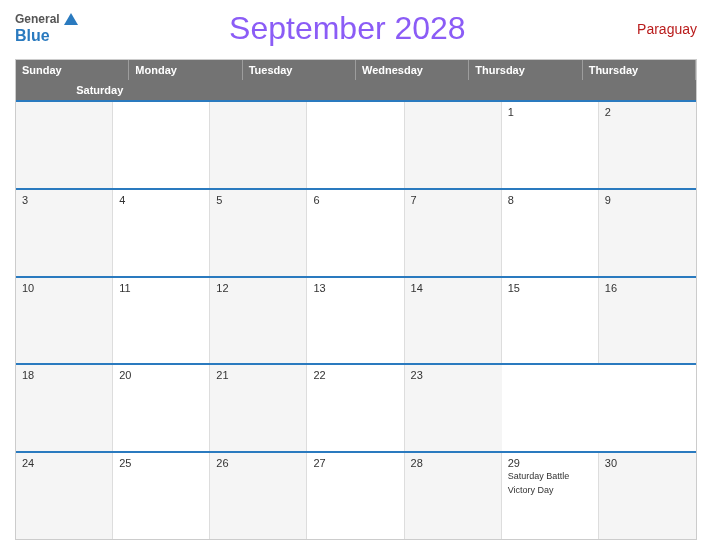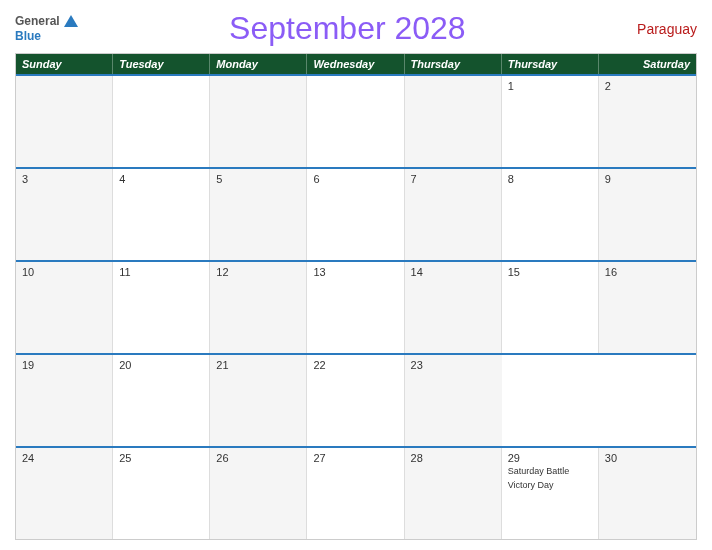--- a/index.html
+++ b/index.html
@@ -17,38 +17,38 @@
       padding: 10px 15px;
       display: flex;
       flex-direction: column;
     }
 
     
     .header {
       display: flex;
       align-items: center;
       justify-content: space-between;
-      margin-bottom: 6px;
+      margin-bottom: 12px;
     }
 
     .logo {
       display: flex;
       flex-direction: column;
       font-size: 11px;
       line-height: 1.2;
     }
     .logo-general {
       color: #555;
       font-weight: bold;
       font-size: 12px;
     }
     .logo-blue {
       color: #2a7abf;
       font-weight: bold;
-      font-size: 12px;
+      font-size: 16px;
     }
     .logo-line {
       display: flex;
       align-items: center;
       gap: 2px;
     }
     .logo-triangle {
       width: 0;
       height: 0;
       border-left: 7px solid transparent;
@@ -75,23 +75,22 @@
     
     .calendar {
       flex: 1;
       display: flex;
       flex-direction: column;
       border: 1px solid #ccc;
     }
 
     .cal-header {
       display: grid;
-      grid-template-columns: repeat(7, 1fr);
-      background: #14532d;
-      font-style: italic;
+      grid-template-columns: repeat(6, 1fr);
+      background: #737373;
     }
 
     .cal-header-cell {
       color: #fff;
       font-size: 11px;
       font-weight: bold;
       padding: 4px 6px;
       border-right: 1px solid rgba(255,255,255,0.3);
     }
     .cal-header-cell:last-child { border-right: none; text-align: right; }
@@ -156,22 +155,22 @@
       </div>
       <span class="logo-blue">Blue</span>
     </div>
     <h1 class="title">September 2028</h1>
     <div class="country">Paraguay</div>
   </div>
 
   <div class="calendar">
     <div class="cal-header">
       <div class="cal-header-cell">Sunday</div>
+      <div class="cal-header-cell">Monday</div>
       <div class="cal-header-cell">Tuesday</div>
-      <div class="cal-header-cell">Monday</div>
       <div class="cal-header-cell">Wednesday</div>
       <div class="cal-header-cell">Thursday</div>
       <div class="cal-header-cell">Thursday</div>
       <div class="cal-header-cell">Saturday</div>
     </div>
     <div class="cal-body">
 
       <div class="cal-row">
         <div class="cal-cell empty-cell"></div>
         <div class="cal-cell empty-cell"></div>
@@ -229,21 +228,21 @@
         <div class="cal-cell">
           <span class="day-num">15</span>
         </div>
         <div class="cal-cell">
           <span class="day-num">16</span>
         </div>
       </div>
 
       <div class="cal-row">
         <div class="cal-cell">
-          <span class="day-num">19</span>
+          <span class="day-num">18</span>
         </div>
         <div class="cal-cell">
           <span class="day-num">20</span>
         </div>
         <div class="cal-cell">
           <span class="day-num">21</span>
         </div>
         <div class="cal-cell">
           <span class="day-num">22</span>
         </div>

